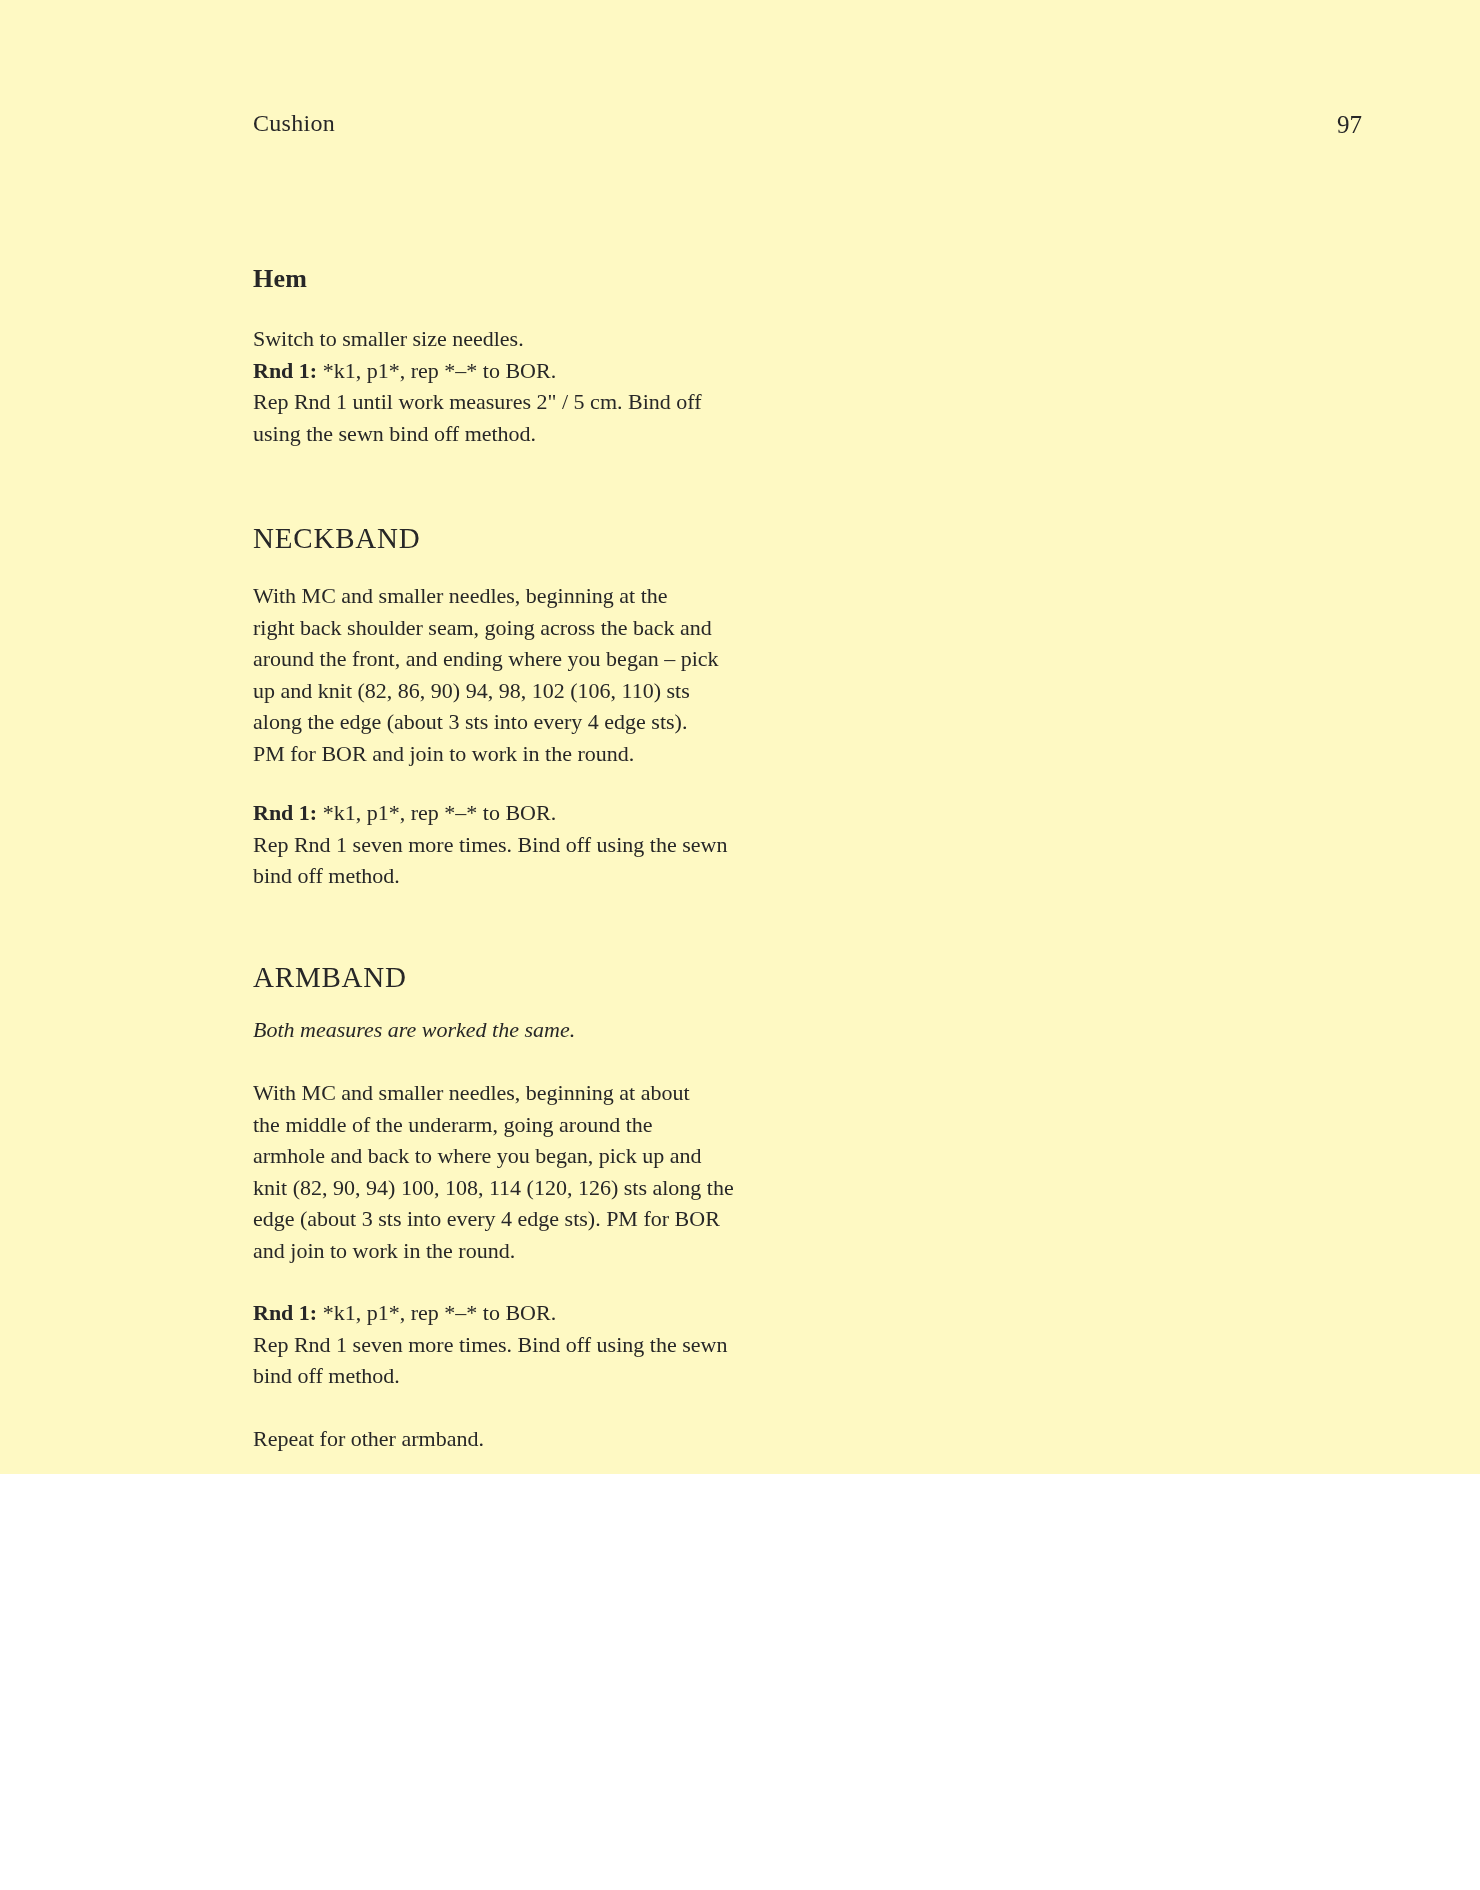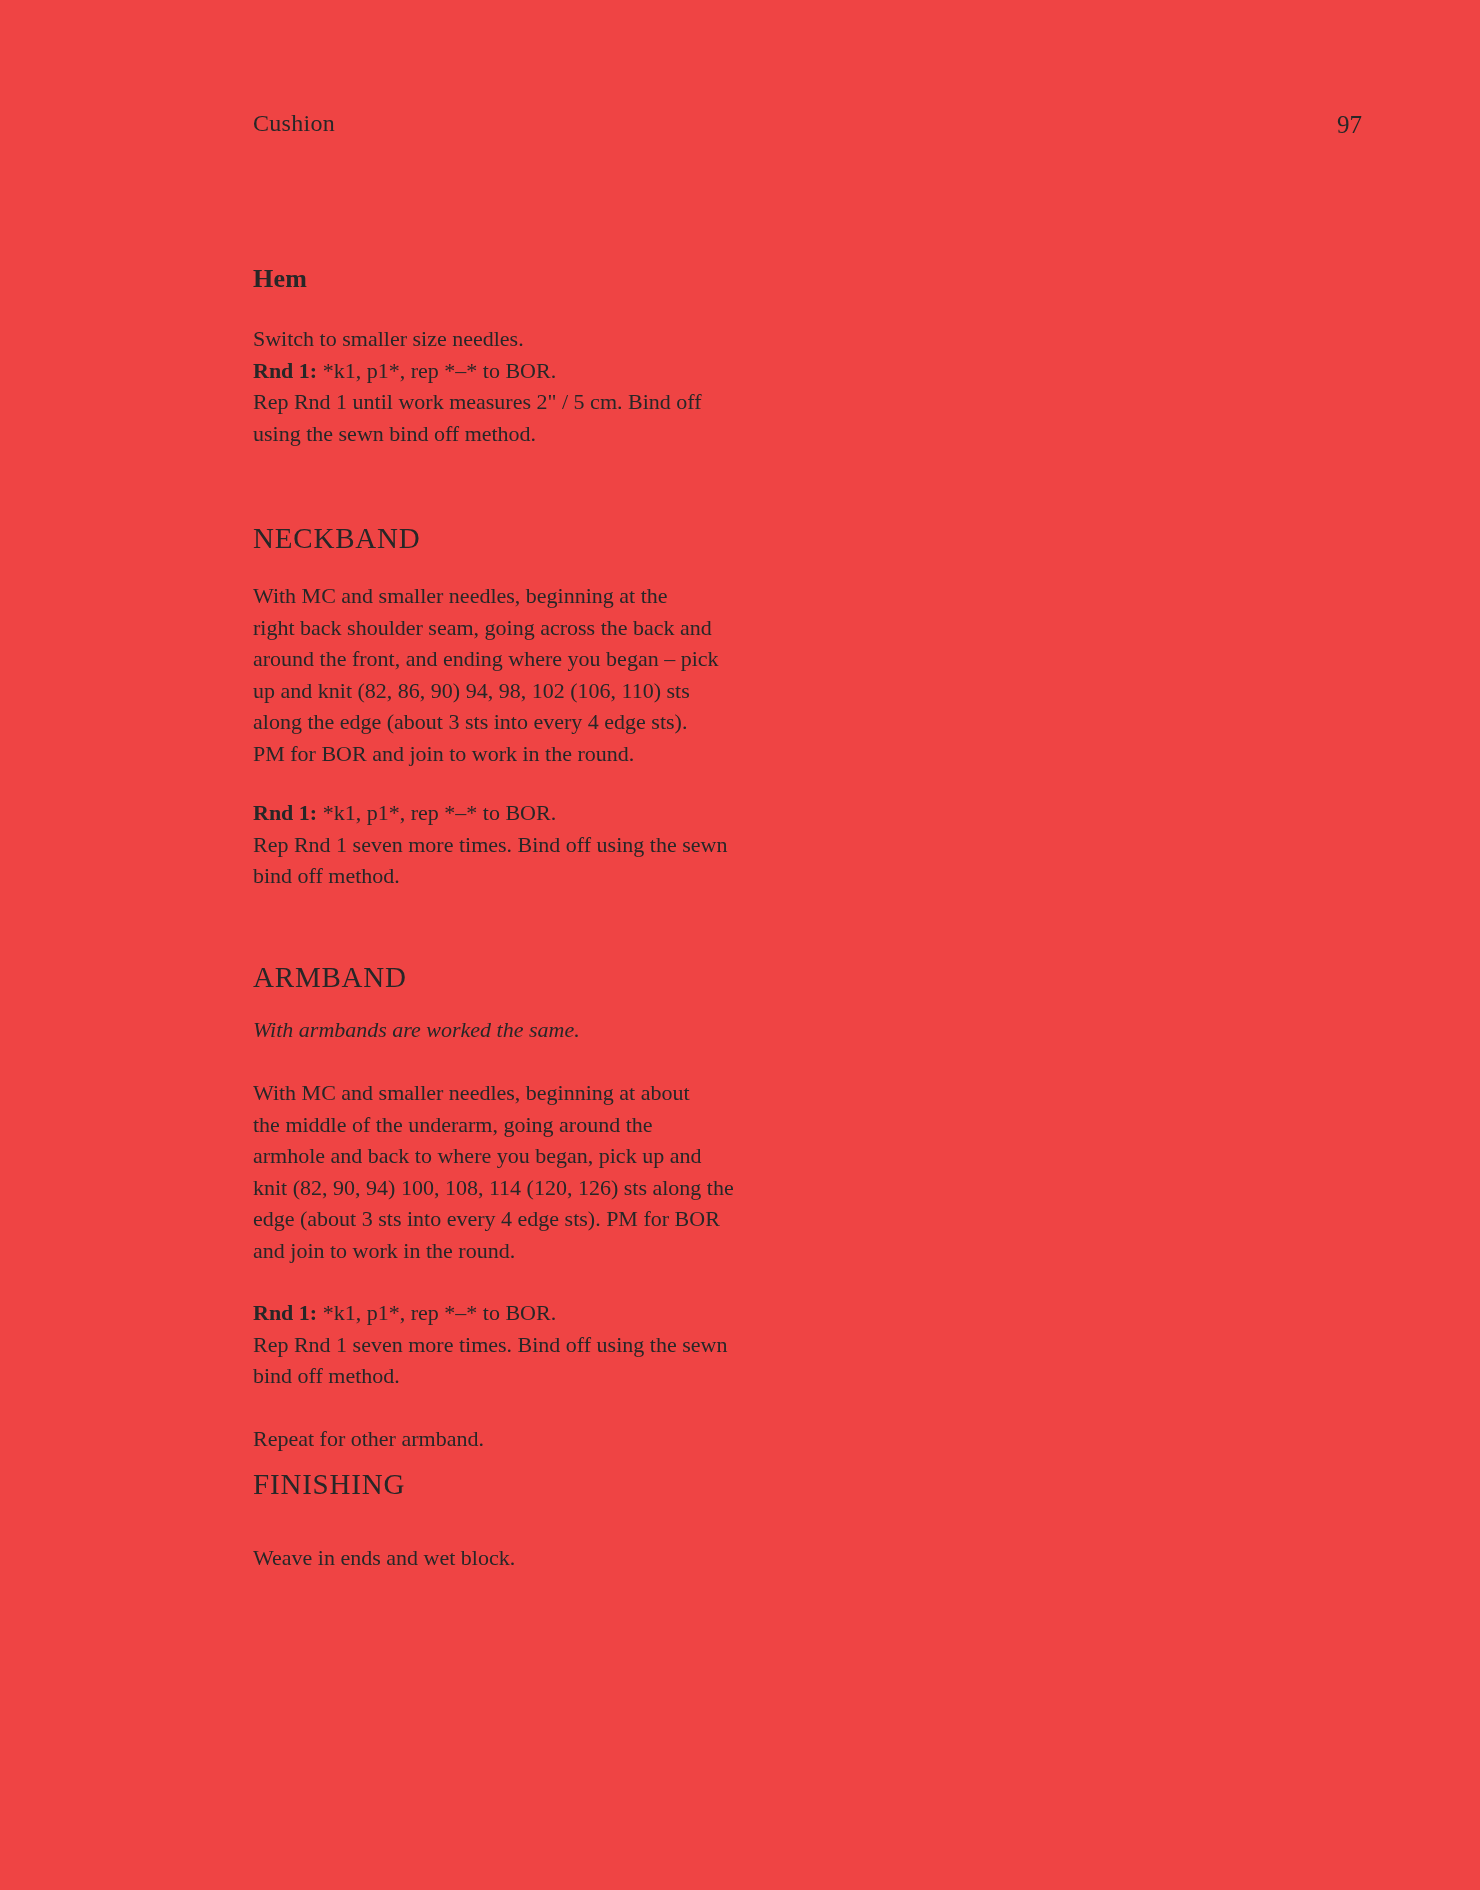--- a/index.html
+++ b/index.html
@@ -3,22 +3,22 @@
 <meta charset="utf-8">
 <style>
   html, body {
     margin: 0;
     padding: 0;
     background: #ffffff;
   }
   .page {
     position: relative;
     width: 1480px;
-    height: 1890px;
-    background: #ef4444;
+    height: 1474px;
+    background: #fef9c3;
     color: #272727;
     font-family: "Liberation Serif", "DejaVu Serif", serif;
     overflow: hidden;
   }
   .running-head {
     position: absolute;
     top: 108px;
     left: 253px;
     font-size: 24px;
     line-height: 30px;
@@ -83,21 +83,21 @@
 around the front, and ending where you began – pick
 up and knit (82, 86, 90) 94, 98, 102 (106, 110) sts
 along the edge (about 3 sts into every 4 edge sts).
 PM for BOR and join to work in the round.</p>
 
   <p class="block body-text" style="top: 797px;"><span class="rnd-label">Rnd 1:</span> <span>*k1, p1*, rep *–* to BOR.</span><br><span>Rep Rnd 1 seven more times. Bind off using the sewn
 bind off method.</span></p>
 
   <h2 class="block section-head" style="top: 961px;">ARMBAND</h2>
 
-  <p class="block body-text note-italic" style="top: 1014px;">With armbands are worked the same.</p>
+  <p class="block body-text note-italic" style="top: 1014px;">Both measures are worked the same.</p>
 
   <p class="block body-text" style="top: 1077px;">With MC and smaller needles, beginning at about
 the middle of the underarm, going around the
 armhole and back to where you began, pick up and
 knit (82, 90, 94) 100, 108, 114 (120, 126) sts along the
 edge (about 3 sts into every 4 edge sts). PM for BOR
 and join to work in the round.</p>
 
   <p class="block body-text" style="top: 1297px;"><span class="rnd-label">Rnd 1:</span> <span>*k1, p1*, rep *–* to BOR.</span><br><span>Rep Rnd 1 seven more times. Bind off using the sewn
 bind off method.</span></p>

